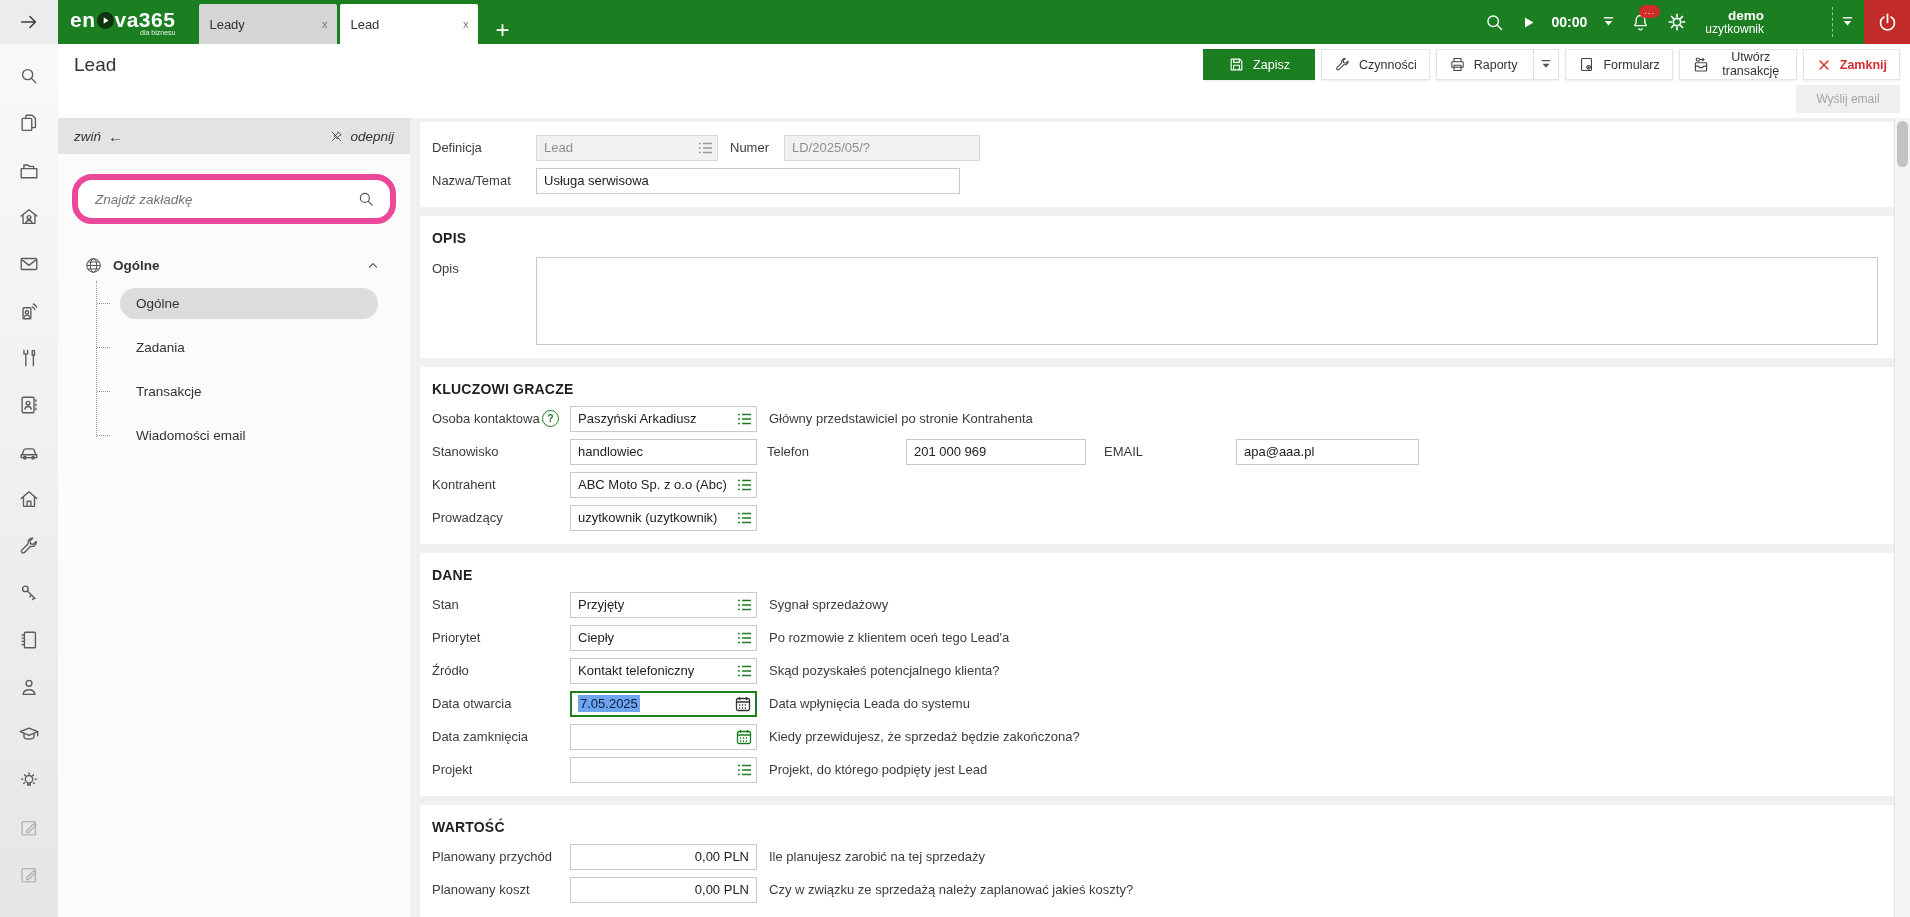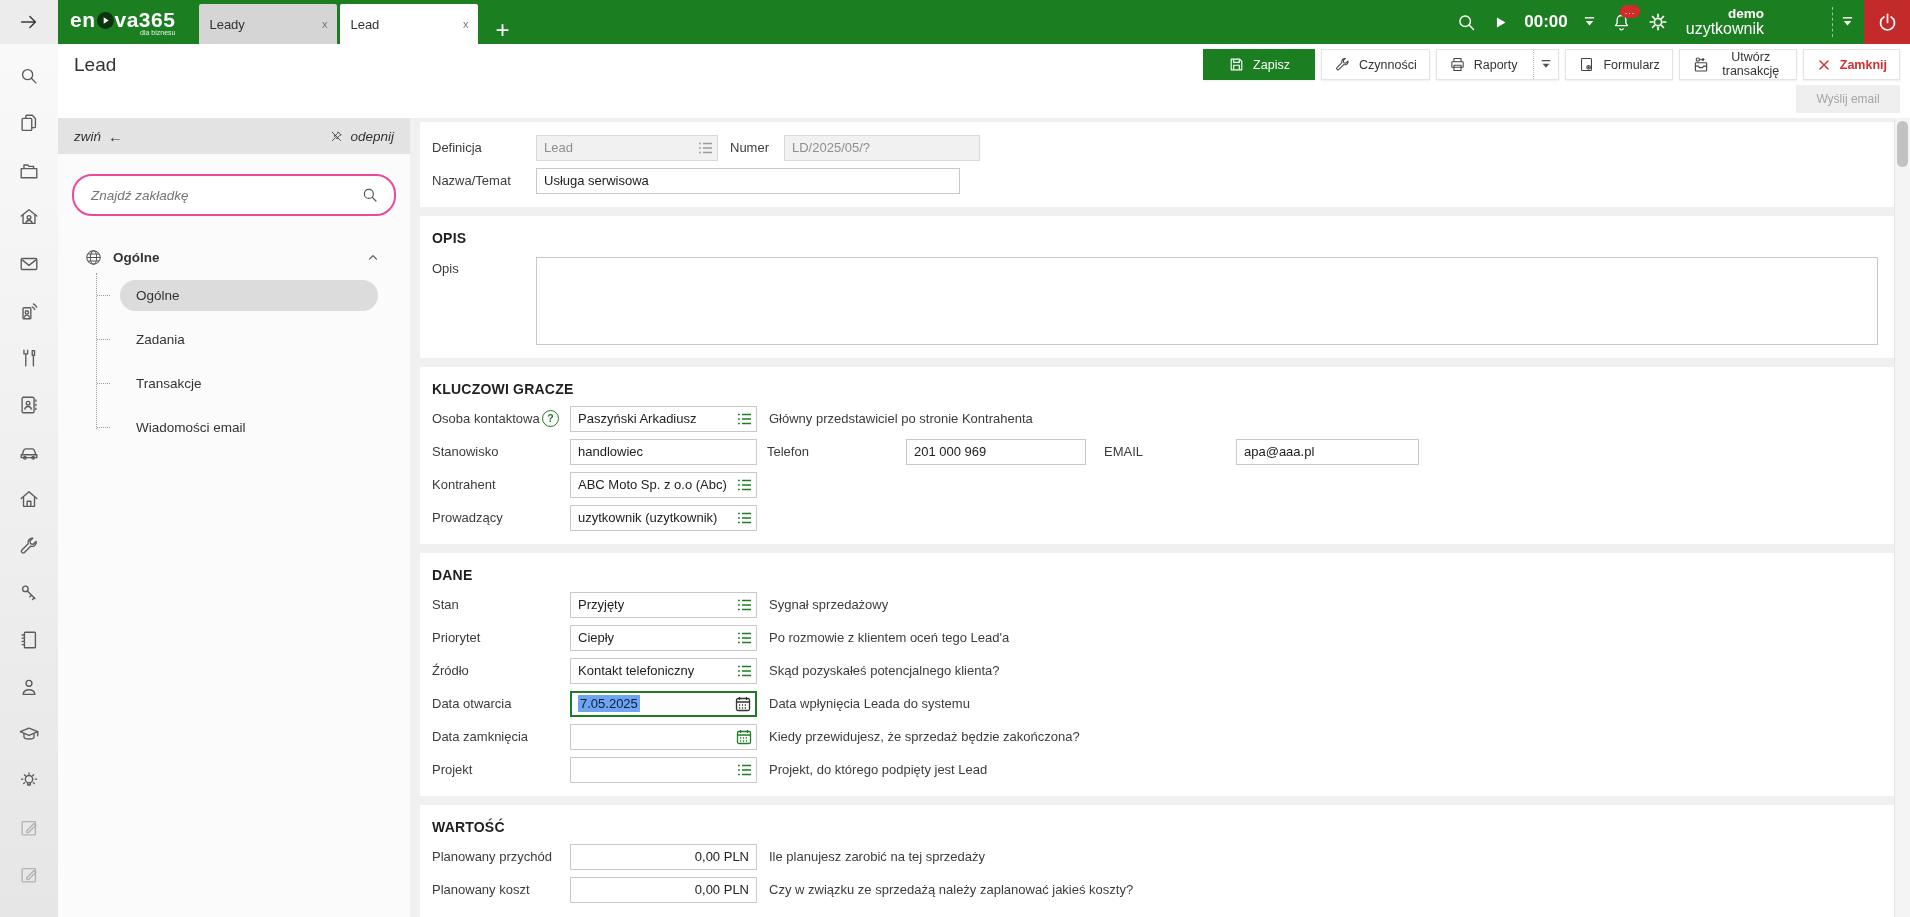--- a/index.html
+++ b/index.html
@@ -22,27 +22,27 @@
   .logo-o{width:17px;height:17px;border-radius:50%;background:#0c340e;display:flex;align-items:center;justify-content:center;margin:0 1px;}
   .logo-sub{font-size:7px;align-self:flex-end;margin-top:-3px;opacity:.9;}
   .tabs{display:flex;align-items:flex-end;margin-left:10px;}
   .tab{width:138px;height:40px;display:flex;align-items:center;padding:0 10px;box-sizing:border-box;
        font-size:13px;color:#333;margin-right:3px;border-radius:2px 2px 0 0;}
   .tab.inactive{background:#d5d5d5;}
   .tab.active{background:#fff;}
   .tab .close{margin-left:auto;font-size:11px;color:#777;cursor:pointer;}
   .newtab{width:42px;display:flex;align-items:center;justify-content:center;font-size:24px;font-weight:300;}
   .top-right{margin-left:auto;display:flex;align-items:center;gap:15px;padding-right:8px;}
-  .timer{font-size:17px;font-weight:bold;}
+  .timer{font-size:14px;font-weight:bold;}
   .bell-wrap{position:relative;}
   .bell-badge{position:absolute;top:-7px;left:9px;background:#d22b2b;color:#fff;border-radius:9px;
               padding:0 5px;font-size:9px;line-height:13px;letter-spacing:1px;}
   .user{line-height:1.05;margin-left:2px;}
   .user .u1{font-size:13.5px;font-weight:bold;text-align:right;}
-  .user .u2{font-size:16px;}
+  .user .u2{font-size:12px;}
   .top-divider{border-left:1px dashed rgba(255,255,255,.55);height:30px;align-self:center;margin-left:60px;}
   .power{width:46px;background:#c32a2a;display:flex;align-items:center;justify-content:center;margin-left:10px;}
 
   
   .band{position:absolute;left:58px;top:44px;right:0;height:74px;background:#fff;z-index:4;}
   .page-title{position:absolute;left:16px;top:10px;font-size:19px;color:#333;}
   .tb-group{position:absolute;right:10px;top:5px;display:flex;gap:6px;align-items:stretch;height:31px;}
   .btn{display:flex;align-items:center;gap:8px;padding:0 12px;font-size:12.5px;color:#333;background:#fff;
        border:1px solid #e4e4e4;box-shadow:0 1px 2px rgba(0,0,0,.08);cursor:pointer;white-space:nowrap;}
   .btn .bic{color:#444;}
@@ -54,21 +54,21 @@
   .btn.two-line{line-height:1.1;}
   .btn.two-line .lbl2{width:66px;white-space:normal;text-align:center;}
   .btn-secondary{position:absolute;right:10px;top:41px;width:104px;height:28px;background:#efefef;
                  color:#a5a5a5;font-size:12px;display:flex;align-items:center;justify-content:center;cursor:default;}
 
   
   .panel{position:absolute;left:58px;top:118px;width:352px;bottom:0;background:#fbfbfb;z-index:3;}
   .panel-head{height:36px;background:#e3e3e3;display:flex;align-items:center;padding:0 16px;
               font-style:italic;font-size:13.5px;color:#333;gap:7px;}
   .panel-head .right{margin-left:auto;display:flex;align-items:center;gap:6px;}
-  .search-pill{margin:20px 14px 0;height:38px;border:2px solid #ec4899;border-radius:20px;background:#fff;
+  .search-pill{margin:20px 14px 0;height:38px;border:6px solid #ec4899;border-radius:20px;background:#fff;
                display:flex;align-items:center;padding:0 15px;}
   .search-pill input{flex:1;border:0;outline:0;font-size:13.5px;font-style:italic;color:#444;background:transparent;
                      font-family:"Liberation Sans",sans-serif;}
   .search-pill input::placeholder{color:#757575;font-style:italic;}
   .tree{margin-top:32px;font-size:13.5px;color:#333;}
   .tree-root{display:flex;align-items:center;gap:10px;padding-left:26px;font-weight:bold;}
   .tree-root .chev{margin-left:auto;margin-right:30px;color:#555;}
   .tree-kids{position:relative;margin-left:38px;margin-top:6px;}
   .tree-kids::before{content:"";position:absolute;left:0;top:0;bottom:20px;border-left:1px dotted #9a9a9a;}
   .kid{position:relative;height:44px;display:flex;align-items:center;padding-left:24px;cursor:pointer;}

